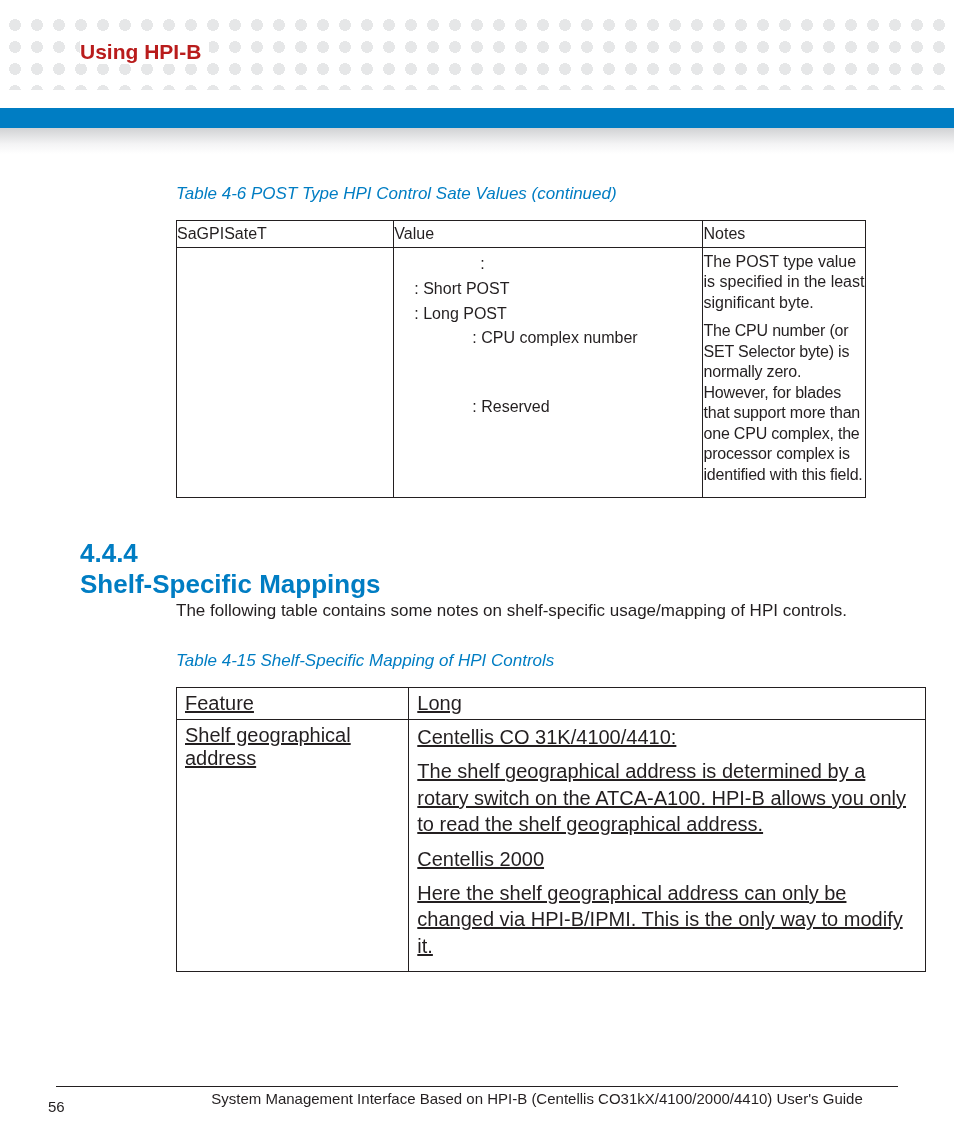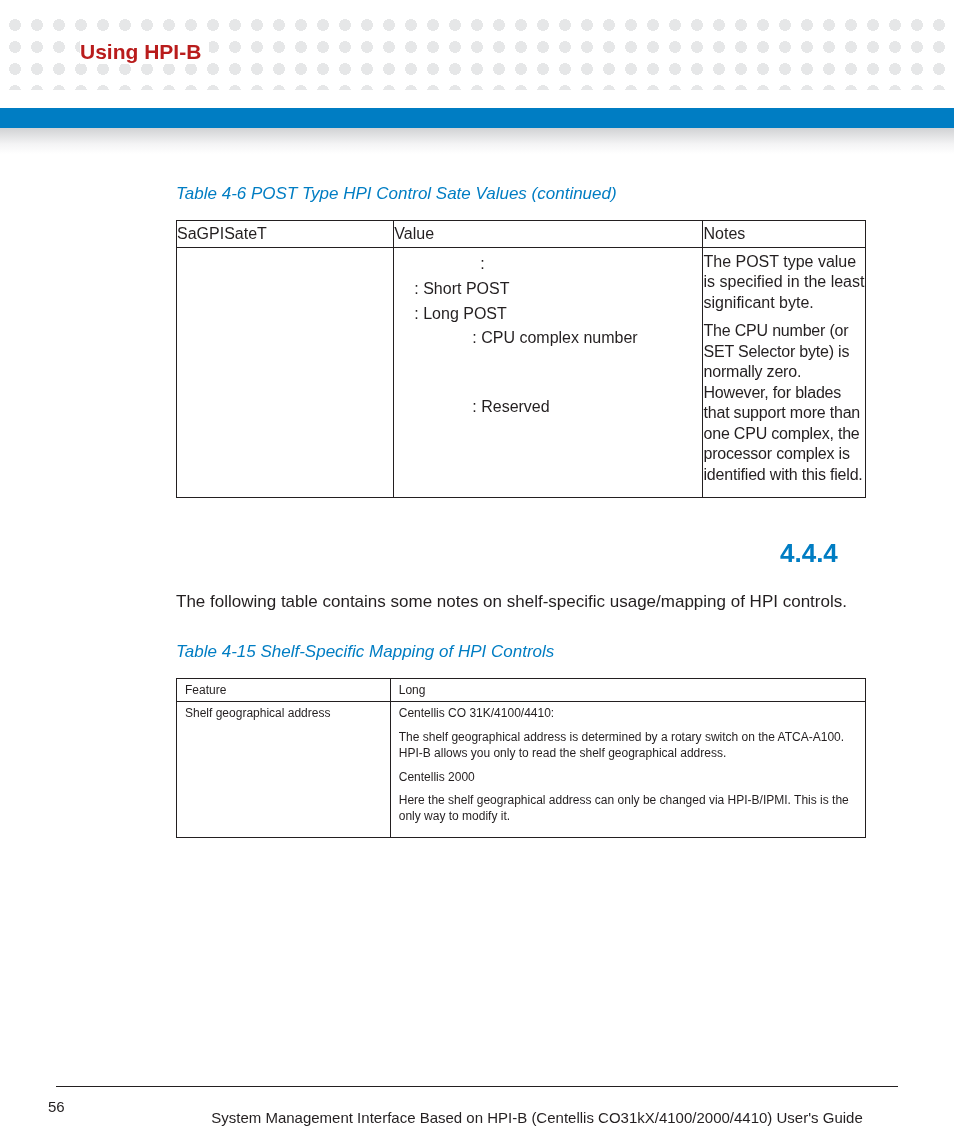--- a/index.html
+++ b/index.html
@@ -77,29 +77,30 @@
   .col2 { width: 328px; }
   .col3 { width: 173px; }
   .val-line { line-height: 1.55; }
   .v1 { padding-left: 86px; }
   .v2 { padding-left: 20px; }
   .v3 { padding-left: 78px; }
   .v4 { padding-left: 78px; margin-top: 44px; }
   .notes-p { margin-bottom: 8px; line-height: 1.28; }
   .tight { letter-spacing: -0.2px; }
 
-  .section-row { display: flex; align-items: flex-end; margin-bottom: 22px; margin-left: -96px; flex-direction: column; }
+  .section-row { display: flex; align-items: flex-start; margin-left: -96px; flex-direction: column; }
   .section-num { width: 96px; font-size: 26px; font-weight: 700; color: #007dc3; }
   .section-title { font-size: 26px; font-weight: 700; color: #007dc3; }
   .para { font-size: 17px; line-height: 1.35; margin-bottom: 28px; }
 
   table.t2 {
     border-collapse: collapse;
-    width: 690px;
-    font-size: 12px;
+    width: 750px;
+    font-size: 20px;
+    text-decoration: underline;
   }
   table.t2 th, table.t2 td {
     border: 1px solid #231f20;
     text-align: left;
     vertical-align: top;
     padding: 4px 8px;
     font-weight: 400;
   }
   .t2c1 { width: 214px; }
   .t2c2 { width: 476px; }
@@ -114,21 +115,21 @@
     background: #231f20;
   }
   .page-num {
     position: absolute;
     left: 48px;
     bottom: 30px;
     font-size: 15px;
   }
   .footer-text {
     position: absolute;
-    bottom: 19px;
+    bottom: 38px;
     left: 0;
     width: 954px;
     text-align: center;
     font-size: 15px;
     padding-left: 120px;
   }
 </style>
 </head>
 <body>
 
@@ -160,20 +161,21 @@
       <td>
         <p class="notes-p">The POST type value is specified in the least significant byte.</p>
         <p class="notes-p tight">The CPU number (or SET Selector byte) is normally zero. However, for blades that support more than one CPU complex, the processor complex is identified with this field.</p>
       </td>
     </tr>
   </tbody>
     </table>
 
   <div class="section-row">
     <div class="section-num">4.4.4</div>
+    <div class="section-title">Shelf-Specific Mappings</div>
   </div>
 
   <p class="para">The following table contains some notes on shelf-specific usage/mapping of HPI controls.</p>
 
   <div class="table-caption">Table 4-15 Shelf-Specific Mapping of HPI Controls</div>
 
   <table class="t2">
     <tbody>
         <tr>
       <th class="t2c1">Feature</th>

